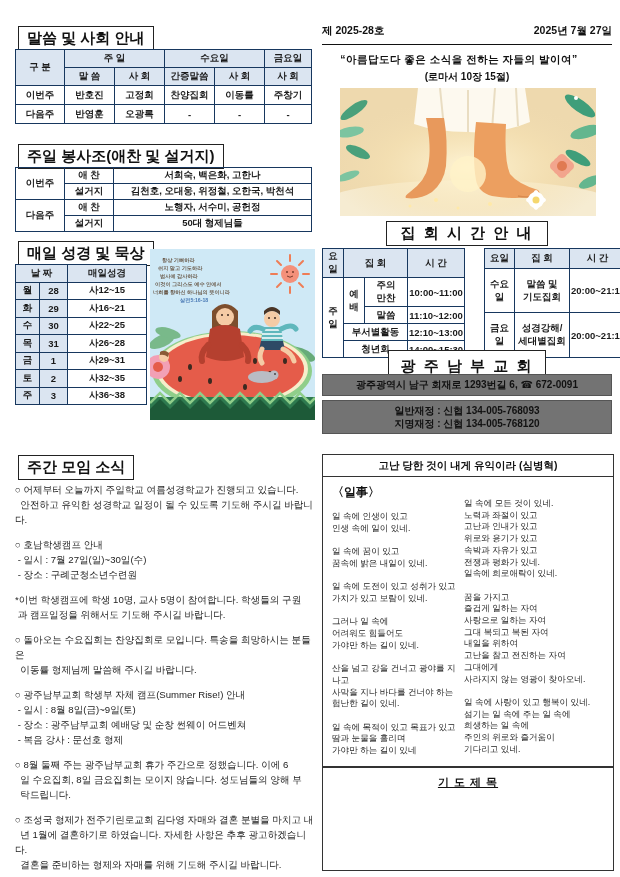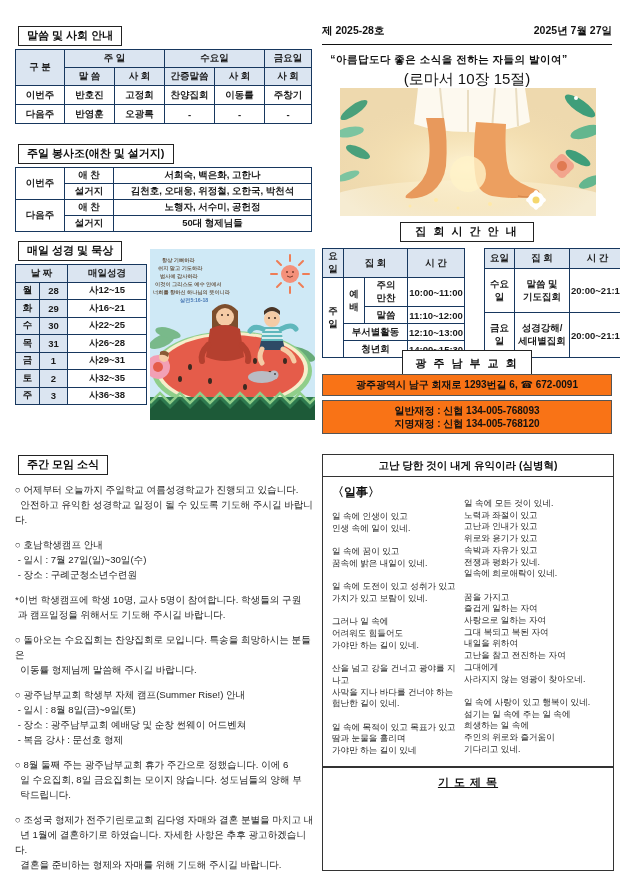--- a/index.html
+++ b/index.html
@@ -5,38 +5,38 @@
   html,body{margin:0;padding:0;background:#e8e8e8;}
   #page{
     position:relative;width:620px;height:877px;background:#ffffff;
     font-family:"Liberation Sans","DejaVu Sans",sans-serif;color:#111;
     margin:0 auto;overflow:hidden;
   }
   .abs{position:absolute;}
   
   .title-box{
     display:inline-block;border:1.6px solid #222;background:#fff;
-    font-weight:700;font-size:11px;line-height:1.25;padding:2px 8px;white-space:nowrap;
+    font-weight:700;font-size:15px;line-height:1.25;padding:2px 8px;white-space:nowrap;
   }
   
   table{border-collapse:collapse;table-layout:fixed;}
   td{
     border:1.3px solid #17375E;text-align:center;vertical-align:middle;
     font-size:9.5px;font-weight:700;padding:1px 1px;overflow:hidden;color:#1a1a1a;
   }
   .th{background:#DBE5F1;}
   .pre{white-space:pre-line;}
   
   .mast-row{display:flex;justify-content:space-between;font-weight:700;font-size:10.5px;}
   .rule{border-top:1.8px solid #111;height:0;}
   .center{text-align:center;}
   .verse{font-weight:700;font-size:10.5px;letter-spacing:.5px;}
-  .verse-ref{font-weight:400;font-size:15px;}
-  
-  .plain-box{border:1.3px solid #555;background:#f97316;font-weight:700;font-size:10px;}
+  .verse-ref{font-weight:700;font-size:10px;}
+  
+  .plain-box{border:1.3px solid #555;background:#737373;font-weight:700;font-size:10px;}
   
   .news-item{white-space:pre-wrap;font-size:9.6px;line-height:15px;margin-bottom:10px;color:#222;}
   
   .poem-box{border:1.4px solid #333;background:#fff;}
   .poem-title{height:21px;line-height:21px;text-align:center;font-weight:700;font-size:10.5px;border-bottom:1.4px solid #333;}
   .poem-body{display:flex;padding:7px 9px 0 9px;gap:8px;}
   .poem-col{white-space:pre-line;font-size:8.6px;line-height:11.7px;color:#222;}
   .poem-sub{font-weight:700;font-size:12px;margin:0 0 10px 0;}
   
   .prayer-box{border:1.4px solid #333;background:#fff;}
@@ -265,21 +265,21 @@
       <path d="M0,154 L10,144 L20,154 L30,144 L40,154 L50,144 L60,154 L70,144 L80,154 L90,144 L100,154 L110,144 L120,154 L130,144 L140,154 L150,144 L160,154 L165,149" stroke="#8fce8a" stroke-width="2.5" fill="none"></path>
     </g>
   </svg>
 
   <div class="abs mast-row" style="left:322px;top:24px;width:290px;">
     <span>제 2025-28호</span>
     <span>2025년 7월 27일</span>
   </div>
   <div class="abs rule" style="left:322px;top:44px;width:290px;"></div>
 
-  <div class="abs center verse" style="left:300px;top:53px;width:298px;text-align:center;">“아름답도다 좋은 소식을 전하는 자들의 발이여”</div>
+  <div class="abs center verse" style="left:310px;top:53px;width:298px;text-align:center;">“아름답도다 좋은 소식을 전하는 자들의 발이여”</div>
   <div class="abs center verse-ref" style="left:318px;top:70px;width:298px;">(로마서 10장 15절)</div>
 
   <svg class="abs" style="left:340px;top:88px;" width="256" height="128" viewBox="0 0 256 128">
     <defs>
       <radialGradient id="glow" cx="50%" cy="62%" r="55%">
         <stop offset="0%" stop-color="#fff6d8" stop-opacity="0.95"></stop>
         <stop offset="60%" stop-color="#f7e3b4" stop-opacity="0.5"></stop>
         <stop offset="100%" stop-color="#f0dbb0" stop-opacity="0"></stop>
       </radialGradient>
     </defs>

